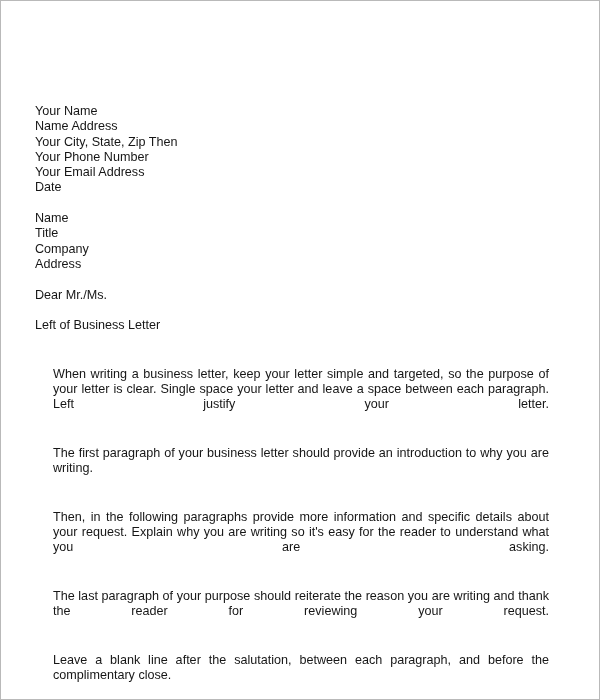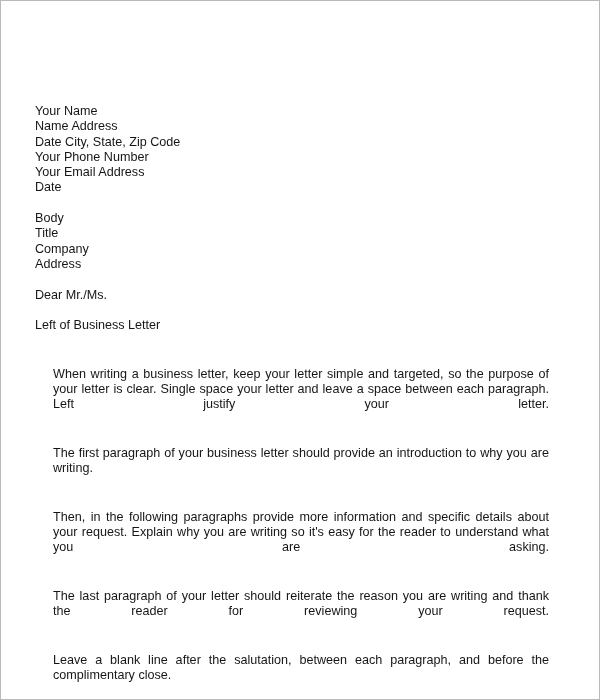--- a/index.html
+++ b/index.html
@@ -67,30 +67,30 @@
 </style>
 </head>
 <body>
 
 <div class="page">
   <div class="letter">
 
     <div class="block">
       <div class="line">Your Name</div>
       <div class="line">Name Address</div>
-      <div class="line">Date City, State, Zip Code</div>
+      <div class="line">Your City, State, Zip Then</div>
       <div class="line">Your Phone Number</div>
       <div class="line">Your Email Address</div>
       <div class="line">Date</div>
     </div>
 
     <div class="gap"></div>
 
     <div class="block">
-      <div class="line">Body</div>
+      <div class="line">Name</div>
       <div class="line">Title</div>
       <div class="line">Company</div>
       <div class="line">Address</div>
     </div>
 
     <div class="gap"></div>
 
     <div class="block">
       <div class="line">Dear Mr./Ms.</div>
     </div>
@@ -100,21 +100,21 @@
     <div class="block">
       <div class="line">Left of Business Letter</div>
     </div>
 
     <div class="gap"></div>
 
     <div class="block body-copy">
       <p>When writing a business letter, keep your letter simple and targeted, so the purpose of your letter is clear. Single space your letter and leave a space between each paragraph. Left justify your letter.</p>
       <p>The first paragraph of your business letter should provide an introduction to why you are writing.</p>
       <p>Then, in the following paragraphs provide more information and specific details about your request. Explain why you are writing so it's easy for the reader to understand what you are asking.</p>
-      <p>The last paragraph of your letter should reiterate the reason you are writing and thank the reader for reviewing your request.</p>
+      <p>The last paragraph of your purpose should reiterate the reason you are writing and thank the reader for reviewing your request.</p>
       <p class="flush">Leave a blank line after the salutation, between each paragraph, and before the complimentary close.</p>
     </div>
 
     <div class="gap"></div>
 
     <div class="block">
       <div class="line">Respectfully yours,</div>
       <div class="line">Business:</div>
     </div>
 

